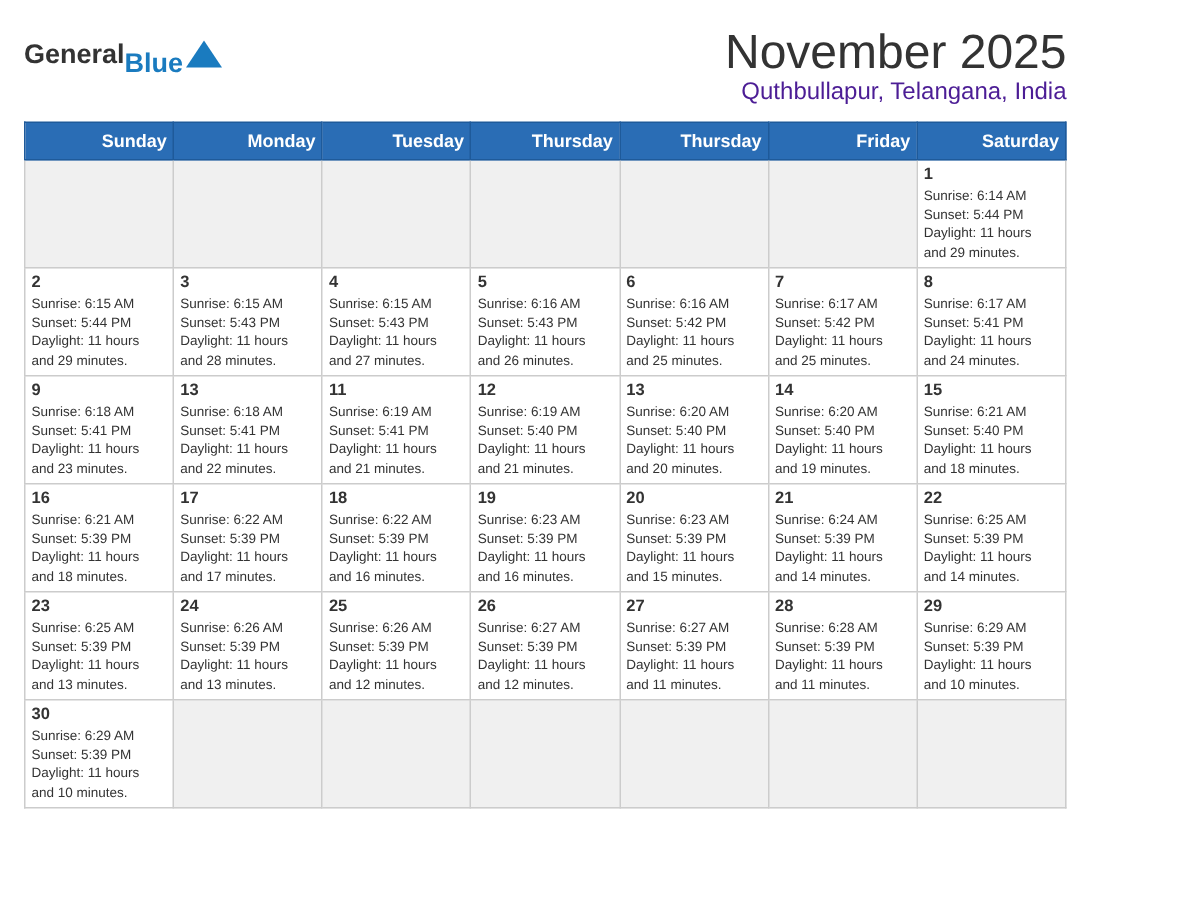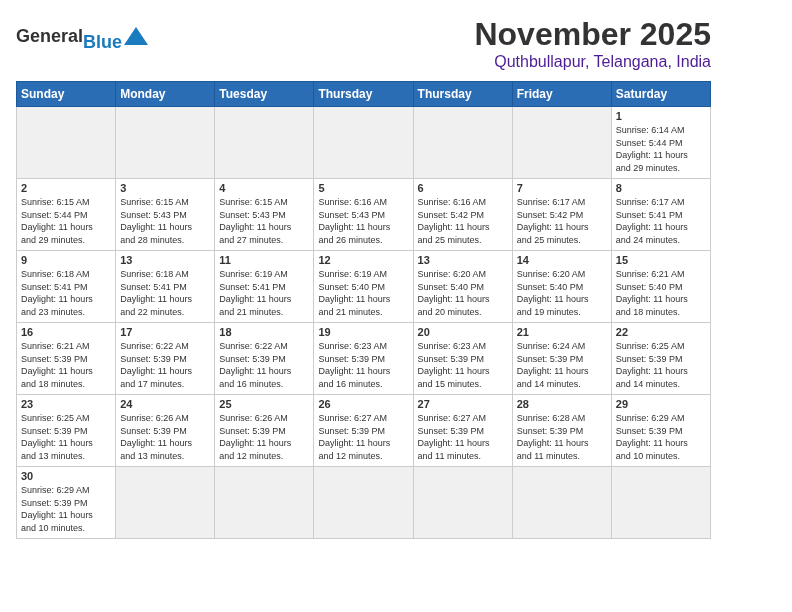--- a/index.html
+++ b/index.html
@@ -39,39 +39,39 @@
       font-size: 18px;
       font-weight: bold;
       color: #1a7bbf;
       margin-top: 12px;
     }
     .title-block {
       text-align: right;
     }
     .month-title {
       font-size: 32px;
-      font-weight: bold;
+      font-weight: normal;
       color: #333;
     }
     .location {
       font-size: 16px;
       color: #4c1d95;
     }
     table {
       width: 100%;
       border-collapse: collapse;
       table-layout: fixed;
     }
     thead th {
       background: #2a6db5;
       color: #fff;
       font-size: 12px;
       font-weight: bold;
       padding: 5px 4px;
-      text-align: left;
+      text-align: right;
       border: 1px solid #1e5a9a;
     }
     tbody td {
       border: 1px solid #ccc;
       vertical-align: top;
       padding: 3px 4px;
       font-size: 9.5px;
       color: #333;
       height: 72px;
       background: #fff;

